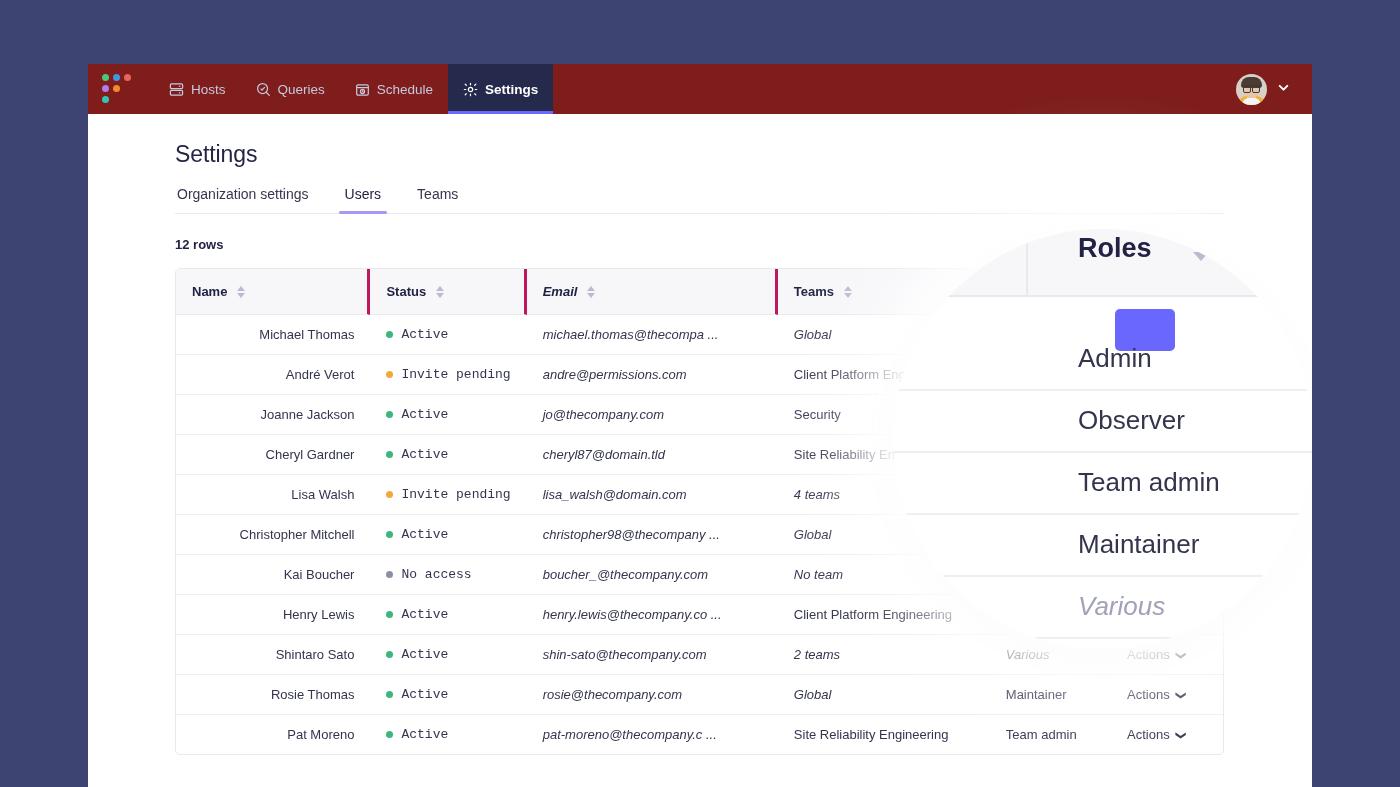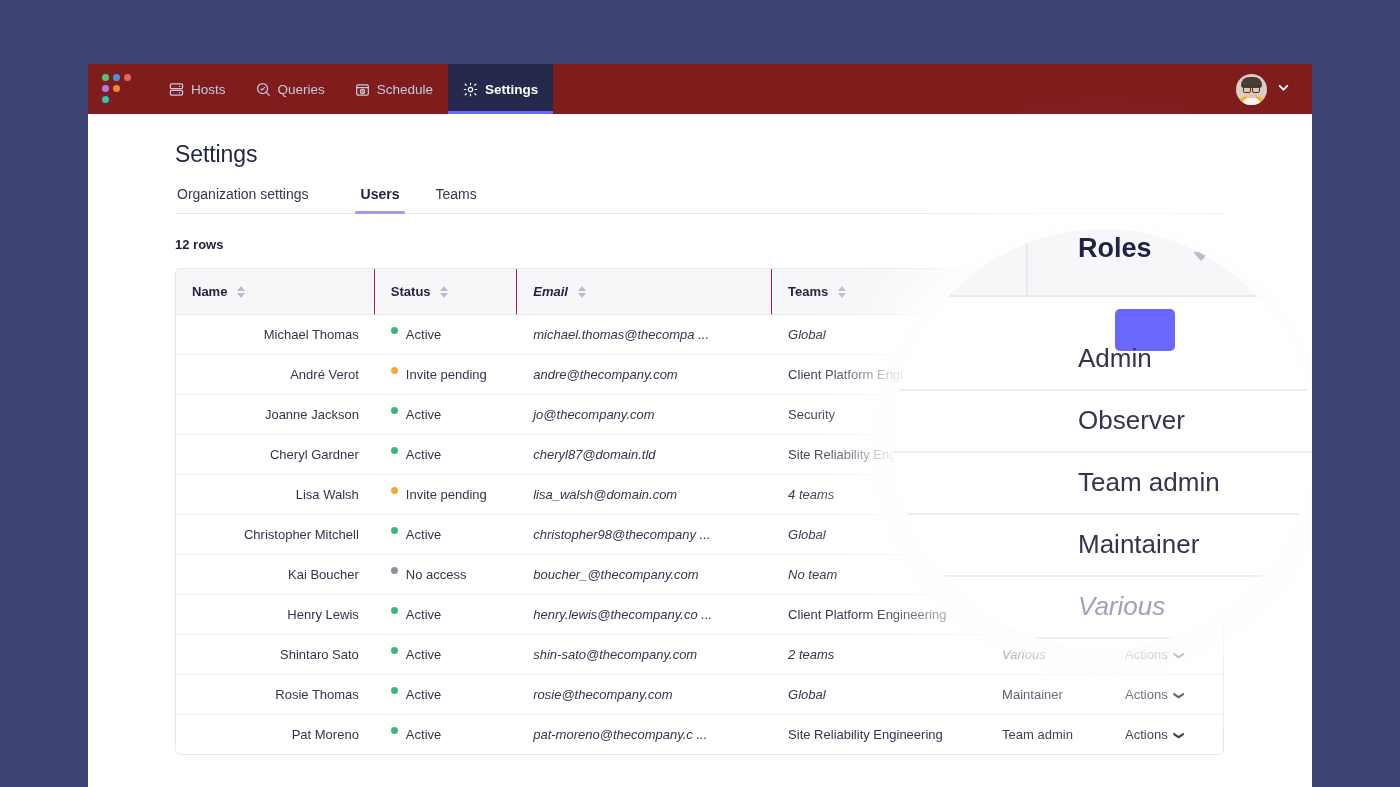--- a/index.html
+++ b/index.html
@@ -108,21 +108,21 @@
     width: 1049px;
   }
   .tab {
     font-size: 14px;
     color: #36374e;
     padding: 0 2px 11px 2px;
     cursor: pointer;
     position: relative;
     white-space: nowrap;
   }
-  .tab.active { font-weight: bold; color: #222344; margin-left: 16px; }
+  .tab.active { font-weight: normal; color: #222344; }
   .tab.active::after {
     content: "";
     position: absolute;
     left: -4px; right: -4px; bottom: -1px;
     height: 3px;
     background: #a599f7;
     border-radius: 2px;
   }
   #description {
     margin-top: 34px;
@@ -164,21 +164,21 @@
   #users-table thead th {
     background: #f7f7fa;
     text-align: left;
     font-size: 13px;
     font-weight: bold;
     color: #222344;
     padding: 15px 16px;
     border-bottom: 1px solid #e8e8ef;
     white-space: nowrap;
   }
-  #users-table thead th:not(:last-child) { border-right: 1px solid #be185d; }
+  #users-table thead th:not(:last-child) { border-right: 3px solid #be185d; }
   #users-table tbody td {
     font-size: 13px;
     color: #33354d;
     padding: 12px 16px;
     border-bottom: 1px solid #eeeef4;
     white-space: nowrap;
   }
   #users-table tbody tr:last-child td { border-bottom: none; }
   .sort-arrows {
     display: inline-block;
@@ -190,21 +190,21 @@
   }
   .sort-arrows span {
     display: block;
     width: 0; height: 0;
     border-left: 4.5px solid transparent;
     border-right: 4.5px solid transparent;
   }
   .sort-arrows .up   { border-bottom: 5px solid #b9bcd0; margin-bottom: 2px; }
   .sort-arrows .down { border-top: 5px solid #b9bcd0; }
 
-  .status-cell { display: flex; align-items: flex-start; gap: 8px; }
+  .status-cell { display: flex; align-items: center; gap: 8px; font-family: Liberation Mono, monospace; }
   .status-dot { width: 7px; height: 7px; border-radius: 50%; flex: 0 0 auto; }
   .muted { color: #9fa2b8; font-style: italic; }
   .actions-cell { color: #33354d; cursor: pointer; }
   .actions-cell .chev {
     display: inline-block;
     margin-left: 7px;
     font-size: 10px;
     font-weight: bold;
   }
   
@@ -433,21 +433,21 @@
             <td class="col-actions"><span class="actions-cell"><span>Actions</span><span class="chev" style="display: inline-block; transform: rotate(90deg);">❯</span></span></td>
           </tr>
           <tr>
             <td class="col-name">André Verot</td>
             <td class="col-status">
               <div class="status-cell">
                 <span class="status-dot" style="background: rgb(242, 169, 59);"></span>
                 <span>Invite pending</span>
               </div>
             </td>
-            <td class="col-email">andre@thecompany.com</td>
+            <td class="col-email">andre@permissions.com</td>
             <td class="col-teams">Client Platform Engineering</td>
             <td class="col-roles">Observer</td>
             <td class="col-actions"><span class="actions-cell"><span>Actions</span><span class="chev" style="display: inline-block; transform: rotate(90deg);">❯</span></span></td>
           </tr>
           <tr>
             <td class="col-name">Joanne Jackson</td>
             <td class="col-status">
               <div class="status-cell">
                 <span class="status-dot" style="background: rgb(61, 182, 123);"></span>
                 <span>Active</span>

